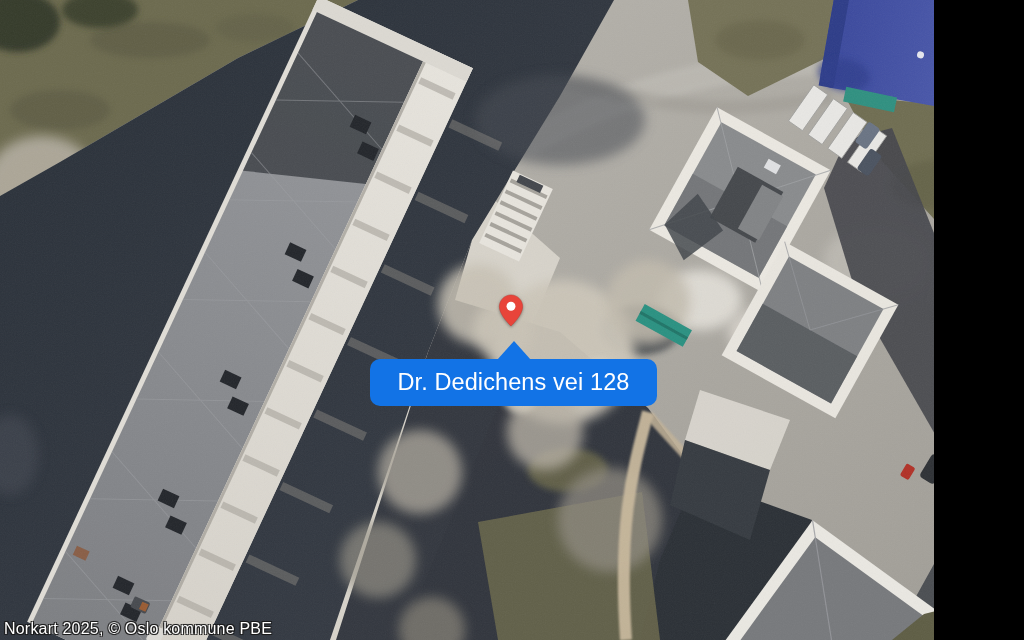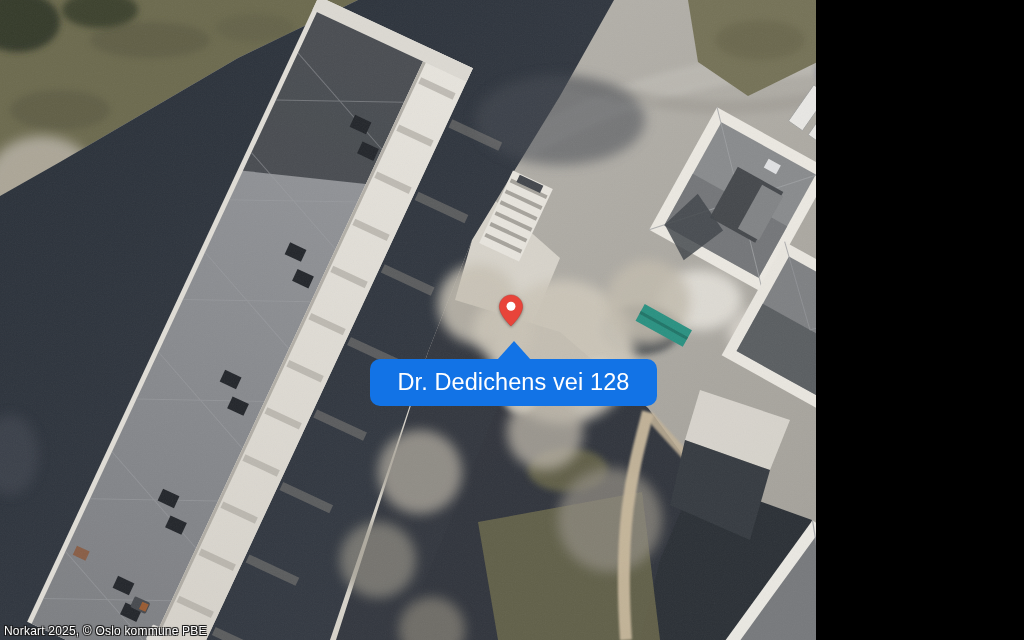--- a/index.html
+++ b/index.html
@@ -1,18 +1,18 @@
 <!DOCTYPE html>
 <html style="--label-background: #1273e6; --label-text: #ffffff; --pin-fill: #e8443a; --pin-center: #ffffff; --attribution-text: #ffffff;"><head>
 <meta charset="utf-8">
 <style>
   html,body{margin:0;padding:0;background:#000;}
   *{box-sizing:border-box;}
   .stage{
-    position:relative;width:816px;height:640px;overflow:hidden;
+    position:relative;width:934px;height:640px;overflow:hidden;
     font-family:"Liberation Sans","DejaVu Sans",sans-serif;
   }
   .map-canvas{position:absolute;inset:0;cursor:grab;}
   .map-canvas svg{display:block;}
   
   .address-label{
     position:absolute;left:370px;top:359px;width:287px;height:47px;
     background:var(--label-background,#1273e6);
     border-radius:10px;z-index:10;
     display:flex;align-items:center;justify-content:center;
@@ -31,21 +31,21 @@
     letter-spacing:.1px;
   }
   
   .map-pin{
     position:absolute;left:498px;top:294px;width:26px;height:33px;z-index:11;
     cursor:pointer;filter:drop-shadow(0 1px 1.5px rgba(0,0,0,.4));
   }
   
   .attribution{
     position:absolute;left:4px;bottom:2px;z-index:12;
-    font-size:12px;letter-spacing:.2px;
+    font-size:16px;letter-spacing:.2px;
     color:var(--attribution-text,#ffffff);
     text-shadow:-1px -1px 0 rgba(25,25,25,.9),1px -1px 0 rgba(25,25,25,.9),
                 -1px 1px 0 rgba(25,25,25,.9),1px 1px 0 rgba(25,25,25,.9),
                 0 0 2px rgba(0,0,0,.7);
     white-space:nowrap;
   }
 </style>
 </head>
 <body>
 

